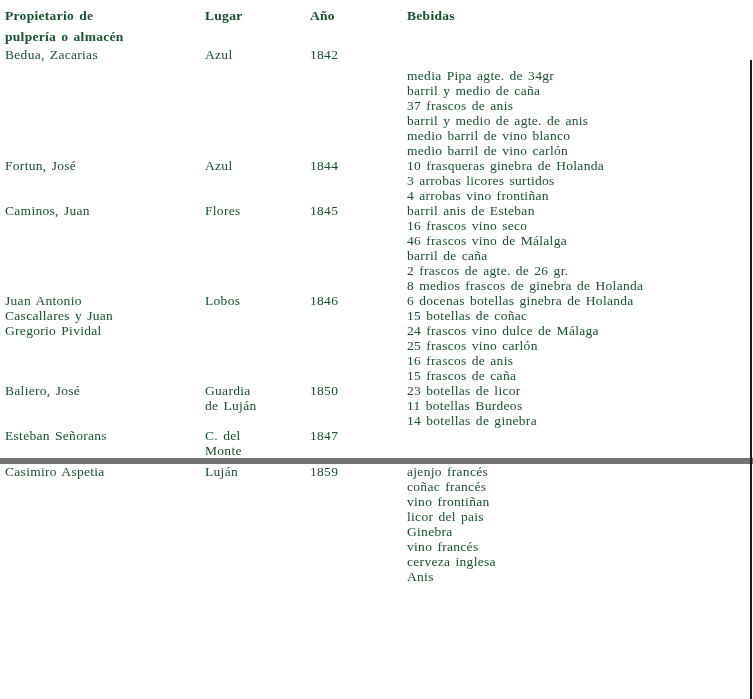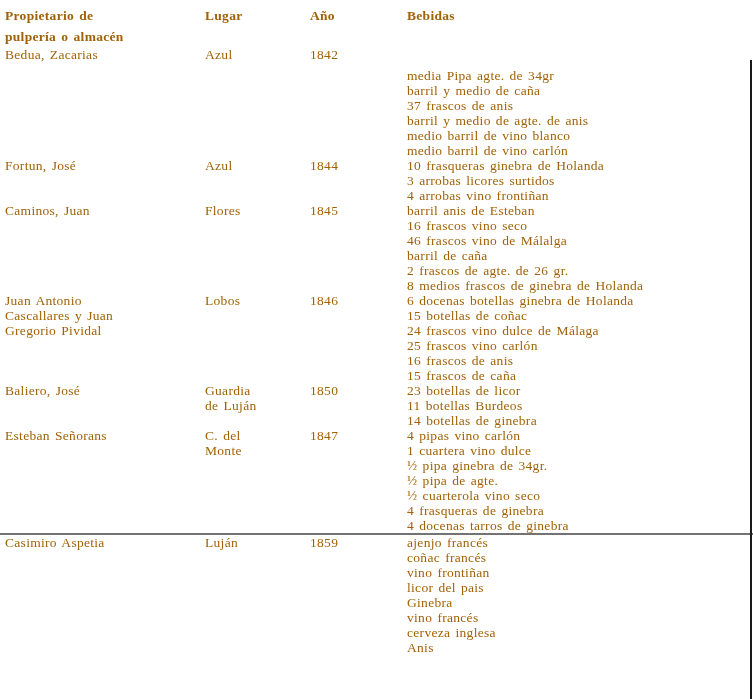--- a/index.html
+++ b/index.html
@@ -5,39 +5,39 @@
   html, body { margin: 0; padding: 0; background: #ffffff; }
   .page {
     position: relative;
     width: 753px;
     height: 699px;
     background: #ffffff;
     overflow: hidden;
     font-family: "Liberation Serif", "DejaVu Serif", serif;
     font-size: 13.5px;
     line-height: 15px;
-    color: #a16207;
+    color: #14532d;
     letter-spacing: 0.3px;
     word-spacing: 1.5px;
   }
   .grid-row {
     display: grid;
     grid-template-columns: 205px 105px 95px 1fr;
     align-items: start;
   }
   .header-row {
     padding-top: 5px;
     font-weight: bold;
     line-height: 21px;
   }
   .cell { min-height: 1px; }
   .cell-prop { padding-left: 5px; }
   .cell-beb  { padding-left: 2px; }
   .body-row.offset-beb .cell-beb { padding-top: 21px; }
-  .body-row.divider { border-top: 2px solid #737373; }
+  .body-row.divider { border-top: 6px solid #737373; }
   .vline {
     position: absolute;
     top: 60px;
     right: 1px;
     width: 2px;
     height: 639px;
     background: #1a1a1a;
   }
 </style>
 </head>
@@ -152,29 +152,20 @@
         <div class="cell cell-prop">
           <div>Esteban Señorans</div>
         </div>
         <div class="cell cell-lugar">
           <div>C. del</div>
           <div>Monte</div>
         </div>
         <div class="cell cell-ano">
           <div>1847</div>
         </div>
-        <div class="cell cell-beb">
-          <div>4 pipas vino carlón</div>
-          <div>1 cuartera vino dulce</div>
-          <div>½ pipa ginebra de 34gr.</div>
-          <div>½ pipa de agte.</div>
-          <div>½ cuarterola vino seco</div>
-          <div>4 frasqueras de ginebra</div>
-          <div>4 docenas tarros de ginebra</div>
-        </div>
       </div>
       <div class="grid-row body-row divider">
         <div class="cell cell-prop">
           <div>Casimiro Aspetia</div>
         </div>
         <div class="cell cell-lugar">
           <div>Luján</div>
         </div>
         <div class="cell cell-ano">
           <div>1859</div>

